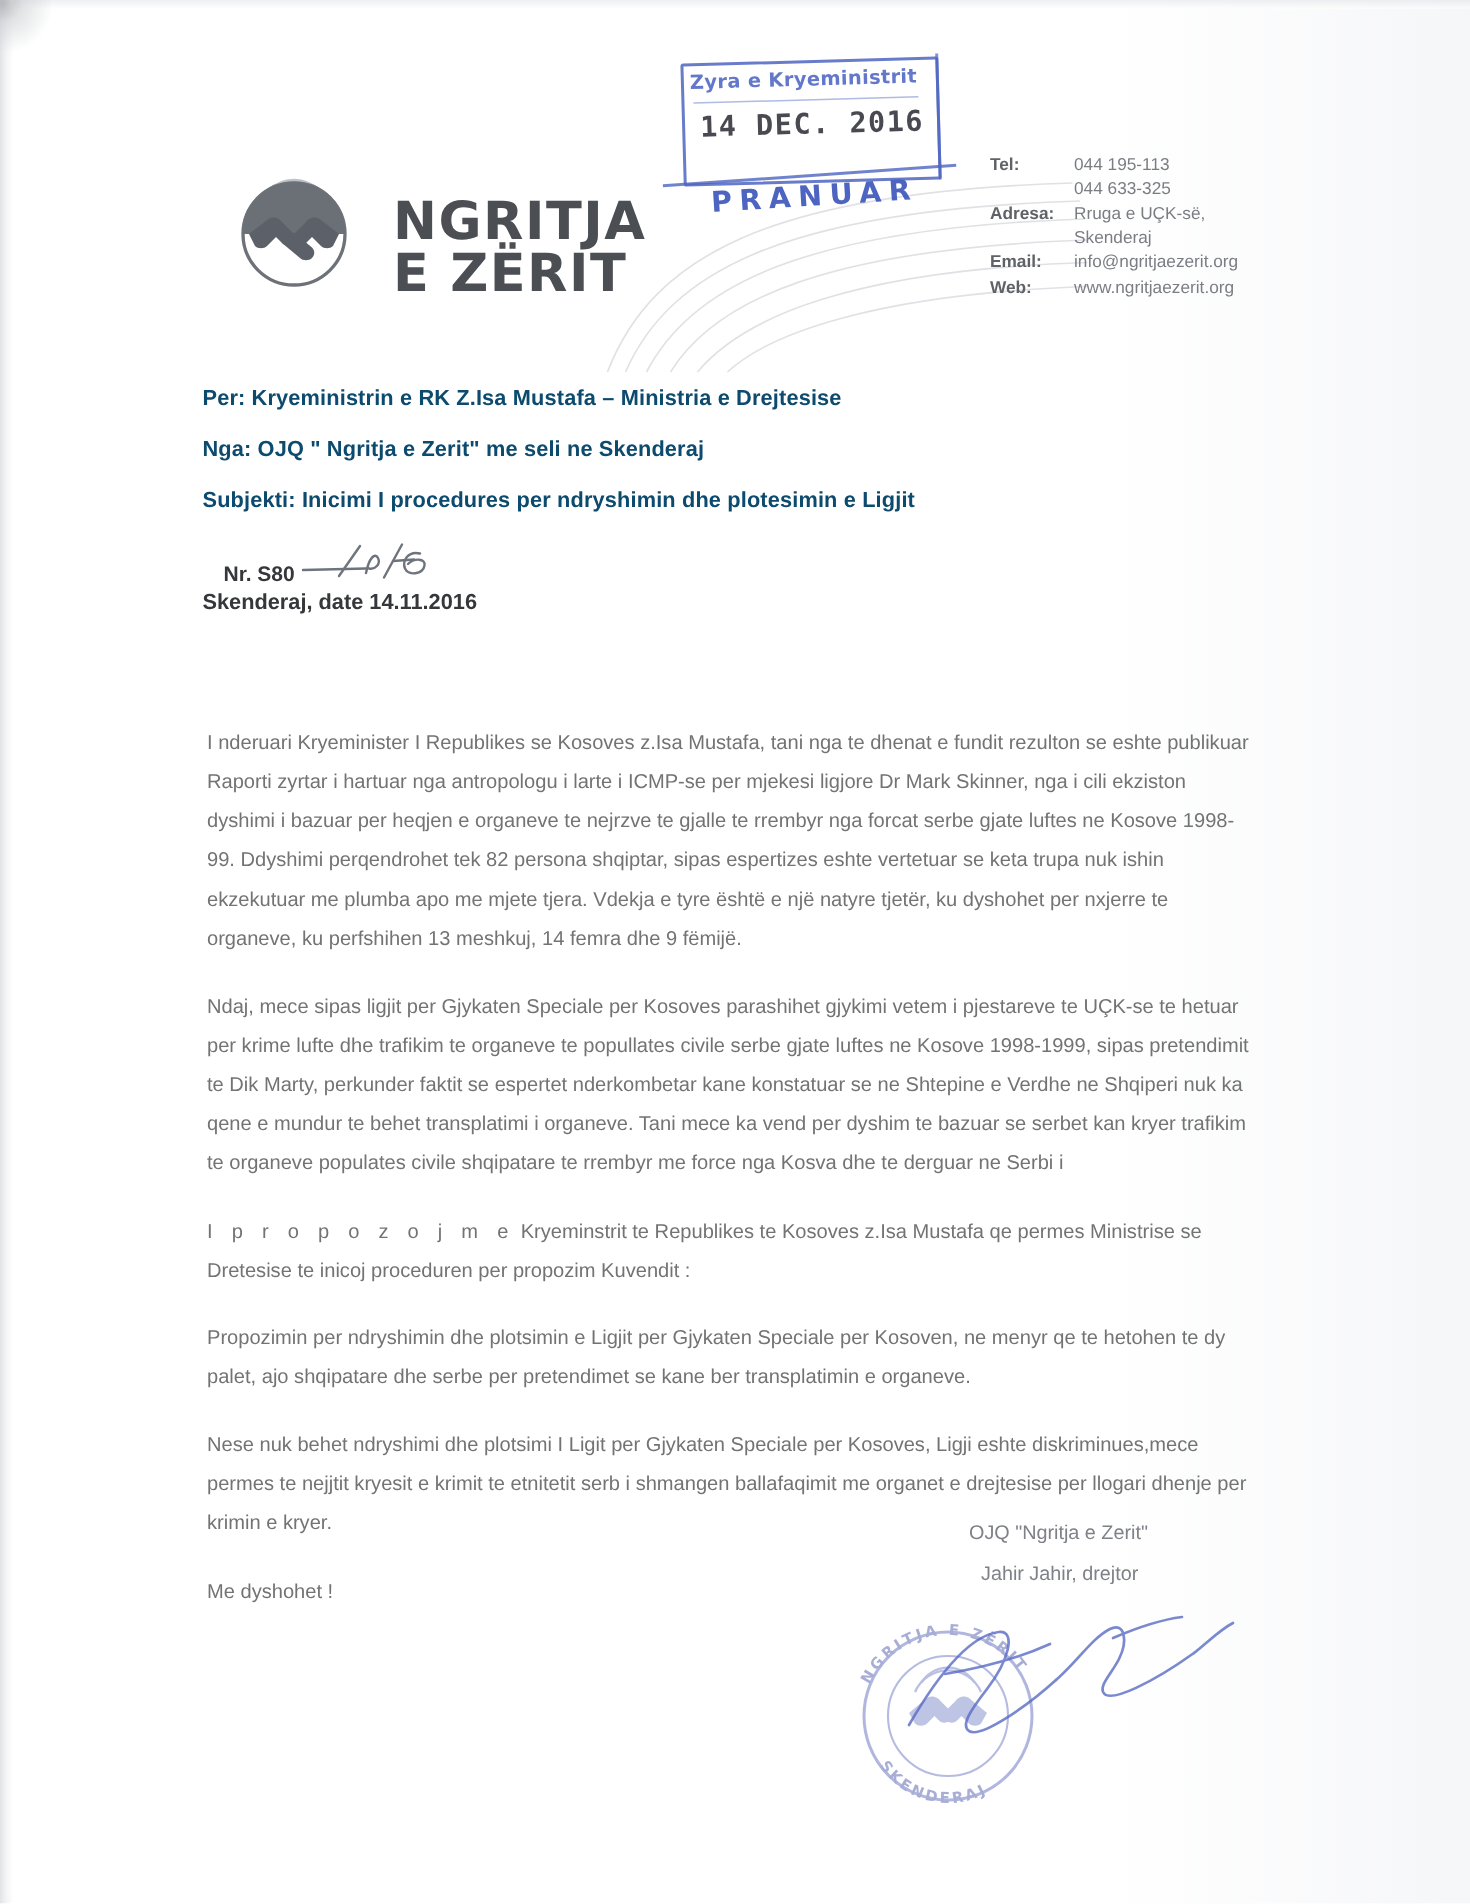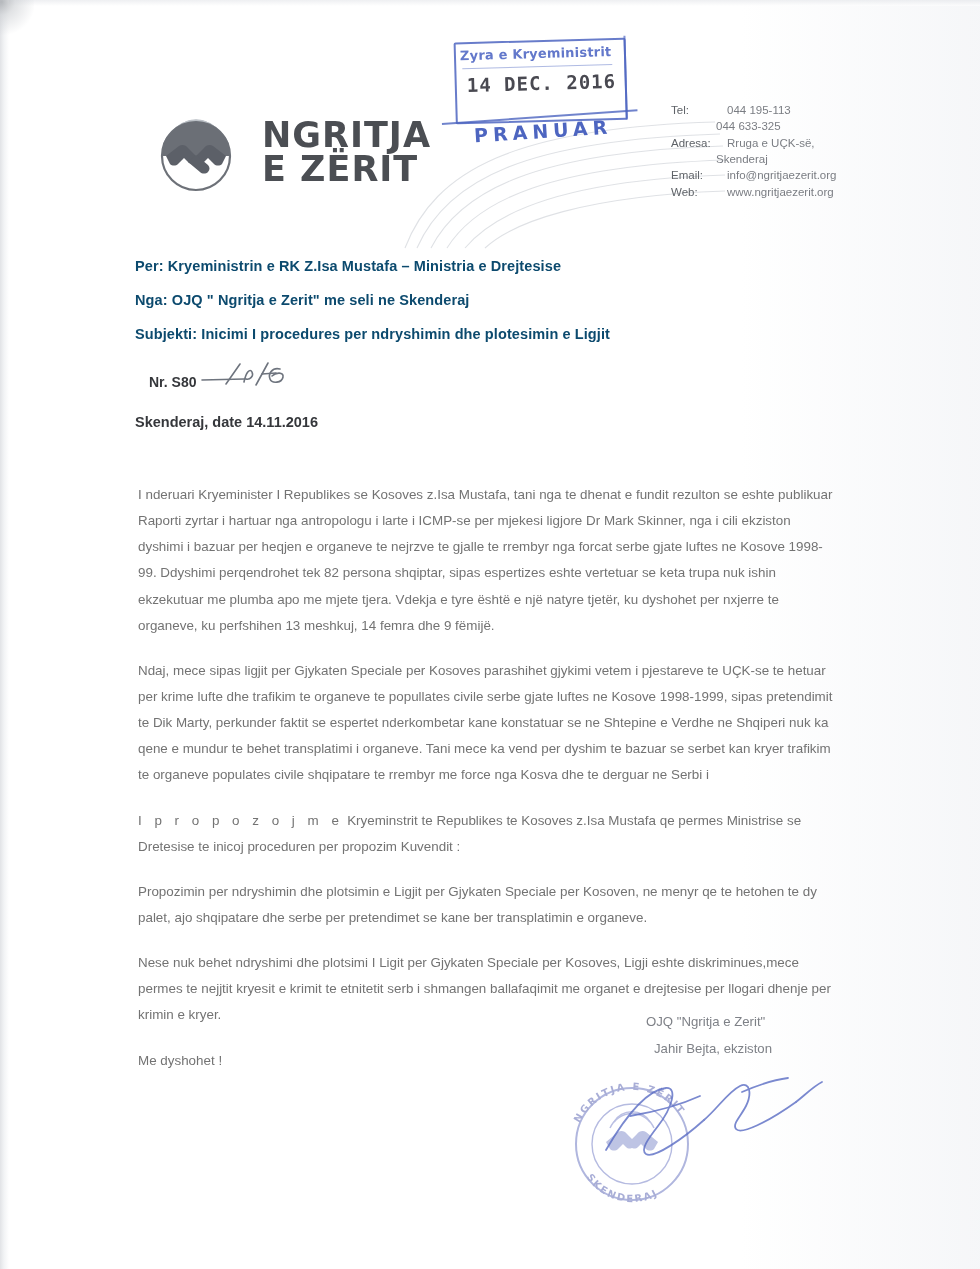--- a/index.html
+++ b/index.html
@@ -55,21 +55,21 @@
   .letterhead {
     position: absolute;
     left: 0; top: 0;
     width: 100%;
     height: 240px;
   }
   .logo-block {
     position: absolute;
     left: 148px; top: 104px;
     display: flex;
-    align-items: center;
+    align-items: flex-end;
     gap: 18px;
   }
   .logo-mark {
     position: relative;
     width: 96px; height: 96px;
     flex: 0 0 auto;
   }
   .logo-mark svg { display: block; }
   .logo-text {
     font-weight: bold;
@@ -95,23 +95,22 @@
     position: absolute;
     left: 660px; top: 102px;
     font-size: 11.5px;
     line-height: 1.42;
     color: #6e7176;
   }
   .contact-row { display: flex; }
   .contact-label {
     width: 56px;
     flex: 0 0 56px;
-    font-weight: normal;
+    font-weight: bold;
     color: #5f6368;
-    margin-left: 11px;
   }
   .contact-val { color: #7a7d83; }
   .contact-val.cont { margin-left: 56px; }
 
   
   .stamp {
     position: absolute;
     left: 447px; top: 36px;
     width: 190px; height: 112px;
     transform: rotate(-1.6deg);
@@ -210,21 +209,21 @@
   .ref-label {
     font-weight: bold;
     font-size: 14px;
     color: #35373b;
   }
   .ref-hand {
     position: relative;
     width: 120px; height: 30px;
   }
   .date-line {
-    margin-top: 24px;
+    margin-top: 4px;
     font-weight: bold;
     font-size: 14.5px;
     color: #35373b;
   }
 
   
   .body-text {
     position: absolute;
     left: 138px; top: 482px;
     width: 700px;
@@ -387,21 +386,21 @@
     <p>I nderuari Kryeminister I Republikes se Kosoves z.Isa Mustafa, tani nga te dhenat e fundit rezulton se eshte publikuar Raporti zyrtar i hartuar nga antropologu i larte i ICMP-se per mjekesi ligjore Dr Mark Skinner, nga i cili ekziston dyshimi i bazuar per heqjen e organeve te nejrzve te gjalle te rrembyr nga forcat serbe gjate luftes ne Kosove 1998-99. Ddyshimi perqendrohet tek 82 persona shqiptar, sipas espertizes eshte vertetuar se keta trupa nuk ishin ekzekutuar me plumba apo me mjete tjera. Vdekja e tyre është e një natyre tjetër, ku dyshohet per nxjerre te organeve, ku perfshihen 13 meshkuj, 14 femra dhe 9 fëmijë.</p>
     <p>Ndaj, mece sipas ligjit per Gjykaten Speciale per Kosoves parashihet gjykimi vetem i pjestareve te UÇK-se te hetuar per krime lufte dhe trafikim te organeve te popullates civile serbe gjate luftes ne Kosove 1998-1999, sipas pretendimit te Dik Marty, perkunder faktit se espertet nderkombetar kane konstatuar se ne Shtepine e Verdhe ne Shqiperi nuk ka qene e mundur te behet transplatimi i organeve. Tani mece ka vend per dyshim te bazuar se serbet kan kryer trafikim te organeve populates civile  shqipatare te rrembyr me force nga Kosva dhe te derguar ne Serbi i</p>
     <p><span class="lead-spaced">I p r o p o z o j m e</span><span>  Kryeminstrit te Republikes te Kosoves z.Isa Mustafa qe permes Ministrise se Dretesise te inicoj proceduren per propozim Kuvendit :</span></p>
     <p>Propozimin per ndryshimin dhe plotsimin e Ligjit per Gjykaten Speciale per Kosoven, ne menyr qe te hetohen te dy palet, ajo shqipatare dhe serbe per pretendimet se kane ber transplatimin e organeve.</p>
     <p>Nese nuk behet ndryshimi dhe plotsimi I Ligit per Gjykaten Speciale per Kosoves, Ligji eshte diskriminues,mece permes te nejjtit kryesit e krimit te etnitetit serb i shmangen  ballafaqimit me organet e drejtesise per llogari dhenje per krimin e kryer.</p>
     <p>Me dyshohet !</p>
   </div>
 
   <div class="signature">
     <div class="sig-org">OJQ "Ngritja e Zerit"</div>
-    <div class="sig-name">Jahir Bejta, ekziston</div>
+    <div class="sig-name">Jahir Jahir, drejtor</div>
   </div>
 
   <div class="seal">
     <svg width="160" height="124" viewBox="0 0 160 124">
       <defs>
         <path id="arcTop" d="M18 66 A58 58 0 0 1 134 66" fill="none"></path>
         <path id="arcBot" d="M22 66 A54 54 0 0 0 130 66" fill="none"></path>
       </defs>
       <g opacity="0.8">
         <circle cx="76" cy="62" r="56" fill="none" stroke="#8b94cf" stroke-width="2"></circle>

